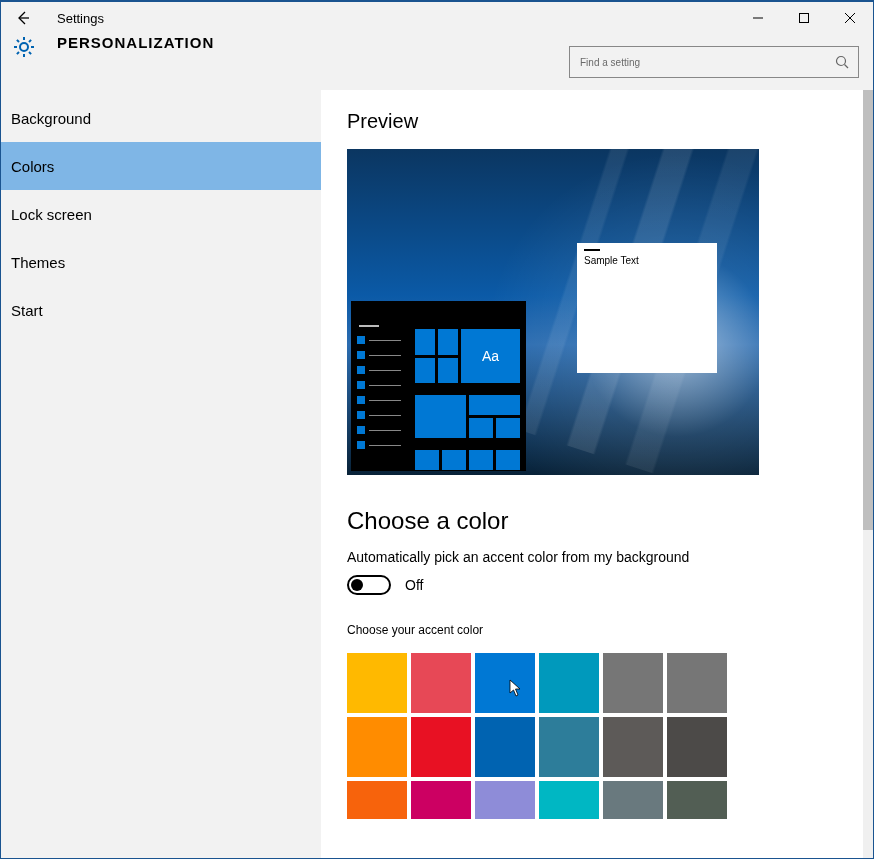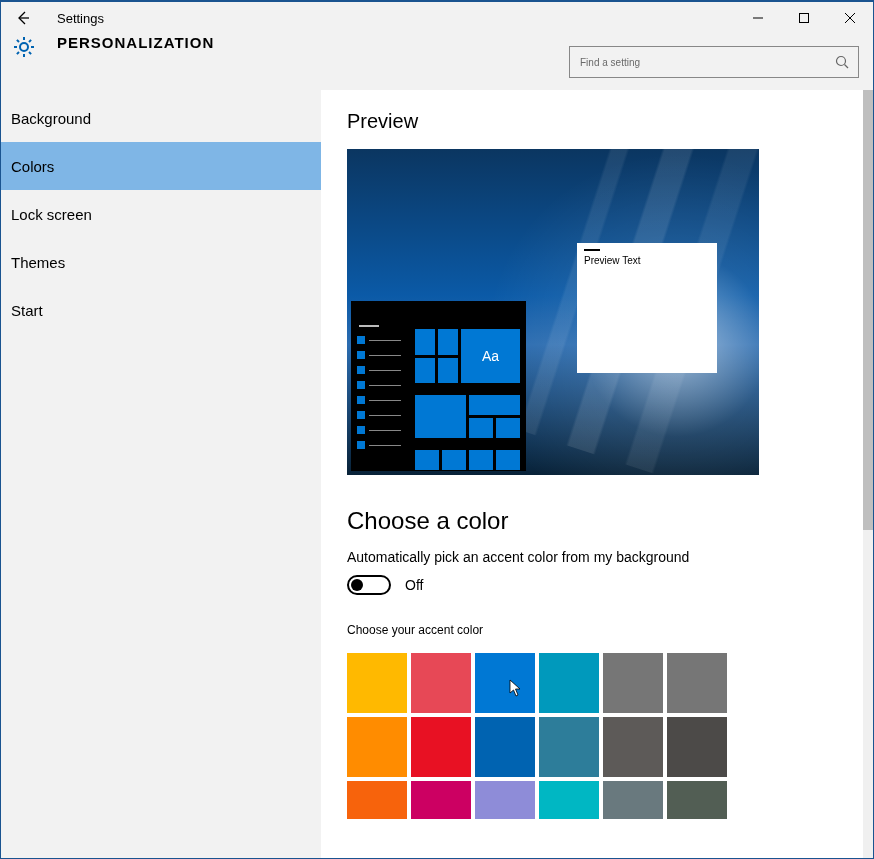--- a/index.html
+++ b/index.html
@@ -331,21 +331,21 @@
   </div>
 
   <div class="content">
     <div class="section-title">Preview</div>
 
     <div class="preview">
       <div class="preview-bg"></div>
       <div class="preview-ray"></div>
       <div class="preview-window">
         <div class="preview-window-bar"></div>
-        <div class="preview-window-text">Preview Text</div>
+        <div class="preview-window-text">Sample Text</div>
       </div>
       <div class="preview-start">
         <div class="preview-start-list">
           <div class="hdr"></div>
           <div class="row">
               <div class="sq"></div>
               <div class="ln"></div>
             </div>
           <div class="row">
               <div class="sq"></div>

